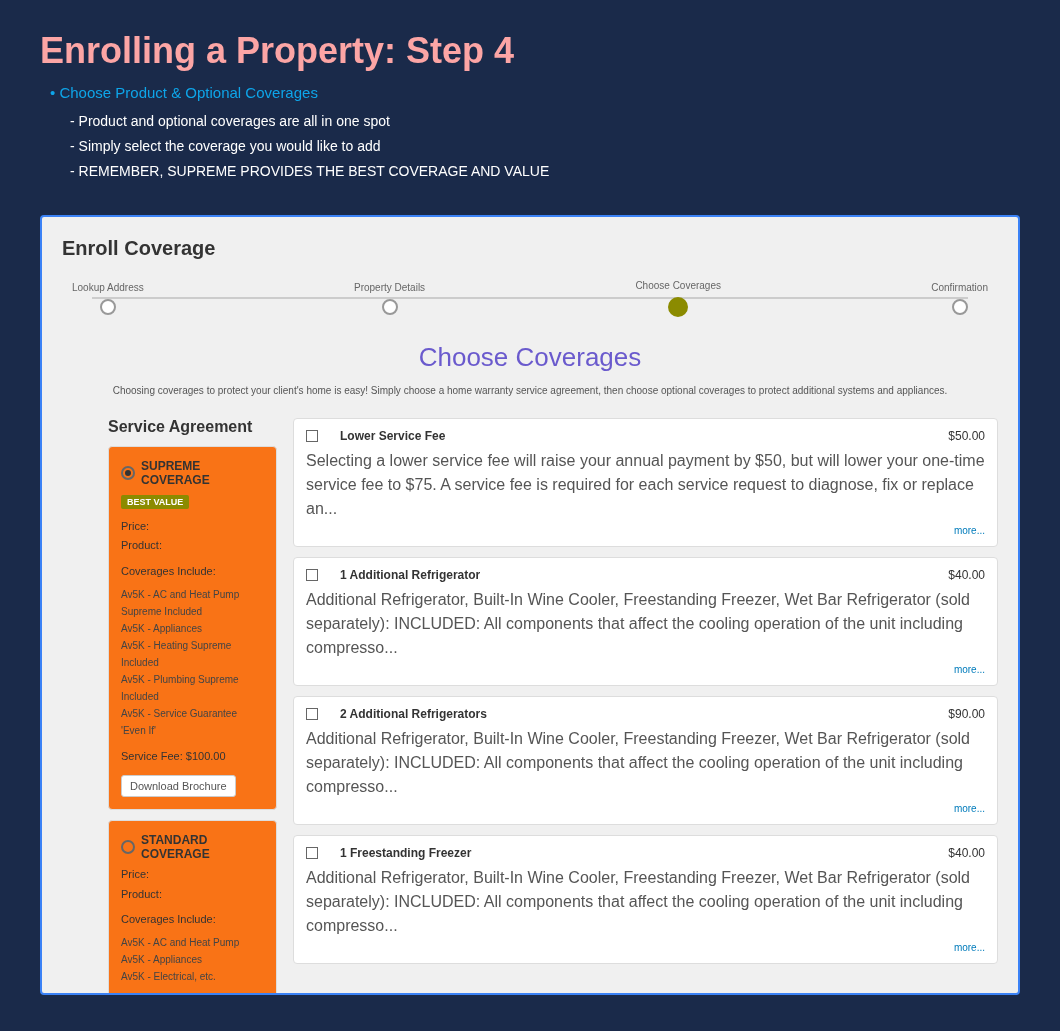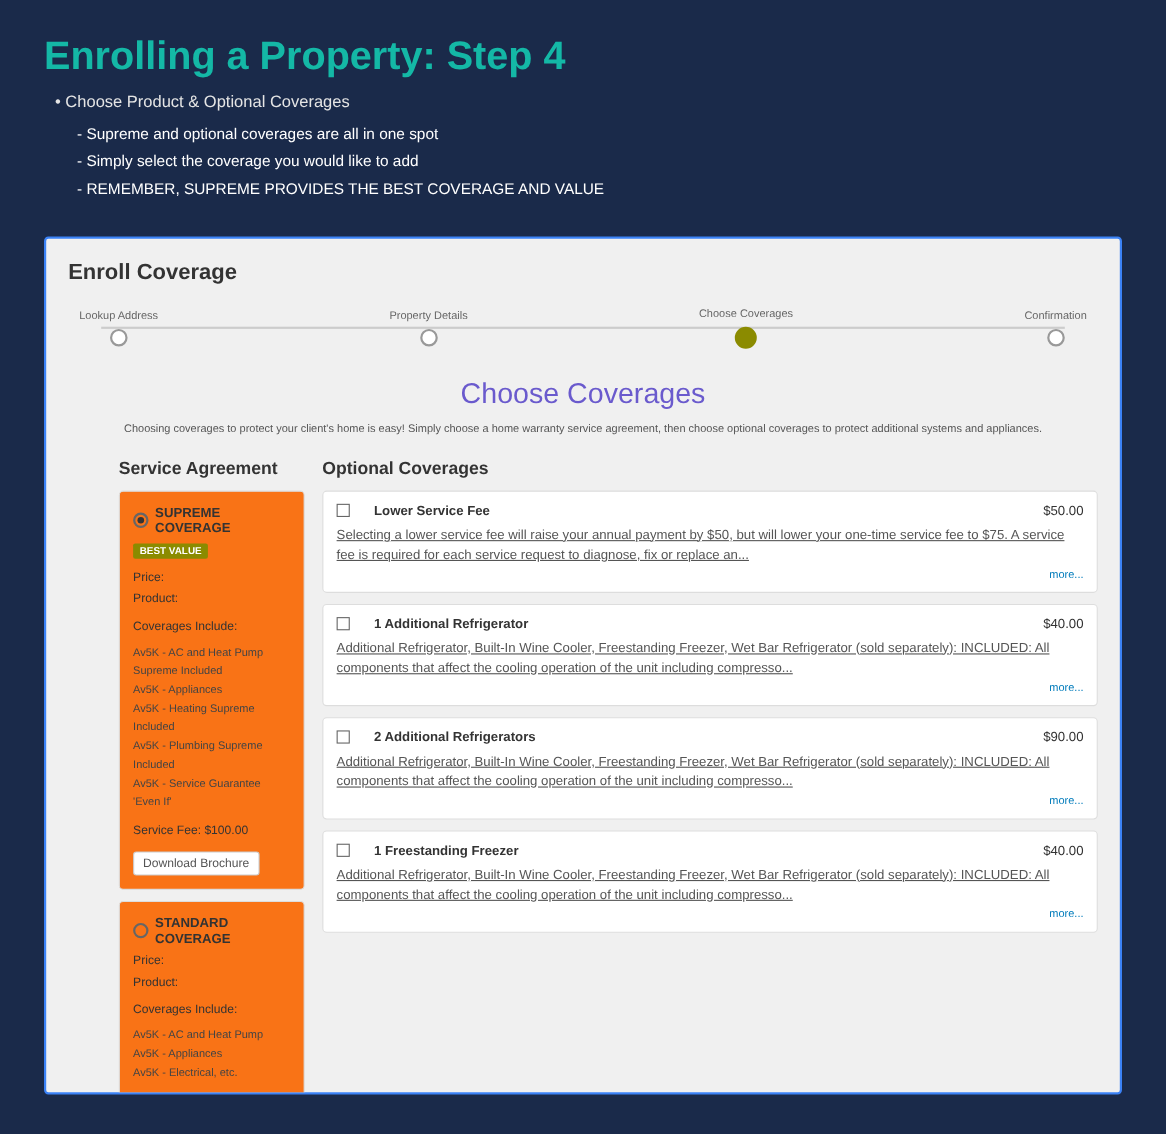--- a/index.html
+++ b/index.html
@@ -11,27 +11,27 @@
     }
 
     .header-section {
       padding: 30px 40px 30px 40px;
       color: white;
     }
 
     .page-title {
       font-size: 36px;
       font-weight: bold;
-      color: #14b8a6;
+      color: #fca5a5;
       margin-bottom: 12px;
     }
 
     .bullet-point {
       font-size: 15px;
-      color: #e5e5e5;
+      color: #0ea5e9;
       margin-bottom: 8px;
       margin-left: 10px;
     }
 
     .sub-bullets {
       margin-left: 30px;
       margin-top: 6px;
     }
 
     .sub-bullet {
@@ -253,24 +253,23 @@
       color: #333;
     }
 
     .optional-price {
       font-size: 12px;
       color: #333;
       font-weight: normal;
     }
 
     .optional-desc {
-      font-size: 12px;
+      font-size: 16px;
       color: #555;
       line-height: 1.5;
-      text-decoration: underline;
     }
 
     .more-link {
       font-size: 10px;
       color: #007bbb;
       text-align: right;
       display: block;
       margin-top: 4px;
       cursor: pointer;
     }
@@ -287,21 +286,21 @@
   </style>
 </head>
 <body>
 
 <div class="header-section">
   <h1 class="page-title">Enrolling a Property: Step 4</h1>
   <div class="bullet-point">
     <span>• </span><span>Choose Product &amp; Optional Coverages</span>
   </div>
   <div class="sub-bullets">
-    <div class="sub-bullet">- Supreme and optional coverages are all in one spot</div>
+    <div class="sub-bullet">- Product and optional coverages are all in one spot</div>
     <div class="sub-bullet">- Simply select the coverage you  would like to add</div>
     <div class="sub-bullet">- REMEMBER, SUPREME PROVIDES THE BEST COVERAGE AND VALUE</div>
   </div>
 </div>
 
 <div class="card-wrapper">
   <div class="card-title">Enroll Coverage</div>
 
   <div class="progress-container">
     <div class="progress-line"></div>
@@ -373,21 +372,20 @@
         </div>
         <div class="coverages-list">
           <div>Av5K - AC and Heat Pump</div>
           <div>Av5K - Appliances</div>
           <div>Av5K - Electrical, etc.</div>
         </div>
       </div>
     </div>
 
     <div class="optional-coverages-col">
-      <div class="col-title">Optional Coverages</div>
 
       <div class="optional-card">
         <div class="optional-card-header">
           <div class="optional-card-title-wrap">
             <span class="checkbox"></span>
             <span class="optional-card-name">Lower Service Fee</span>
           </div>
           <span class="optional-price">$50.00</span>
         </div>
         <div class="optional-desc">Selecting a lower service fee will raise your annual payment by $50, but will lower your one-time service fee to $75. A service fee is required for each service request to diagnose, fix or replace an...</div>

